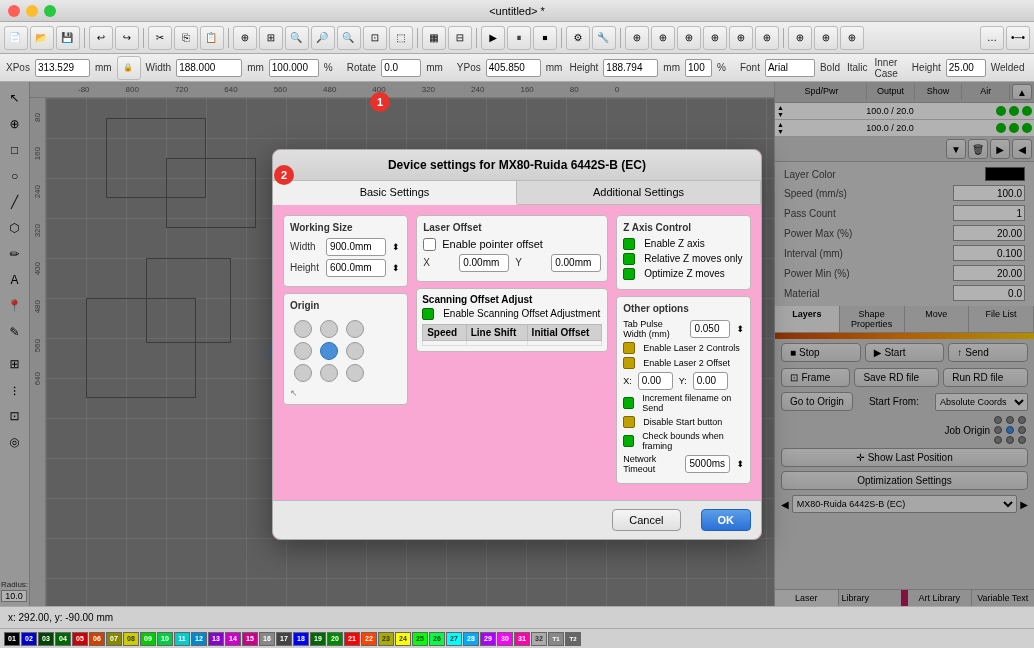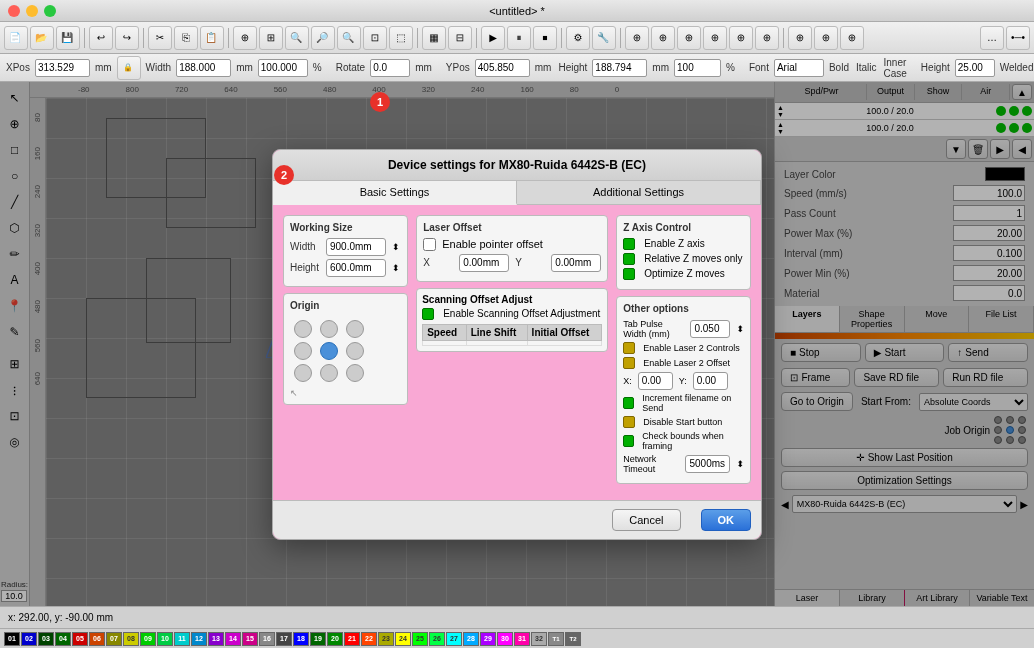--- a/index.html
+++ b/index.html
@@ -171,36 +171,36 @@
     <div class="tb-btn">•─•</div>
   </div>
 </div>
 
 <div id="toolbar2">
   <span class="tb-label">XPos</span>
   <input class="tb-input" value="313.529" style="width: 55px;">
   <span class="tb-label">mm</span>
   <div class="tb-btn" style="padding:0;width:14px;font-size:8px;">🔒</div>
   <span class="tb-label">Width</span>
-  <input class="tb-input" value="188.000" style="width: 55px;">
+  <input class="tb-input" value="188.000" style="width: 66px;">
   <span class="tb-label">mm</span>
   <input class="tb-input" value="100.000" style="width: 50px;">
   <span class="tb-label">%</span>
   <div class="tb-sep"></div>
   <span class="tb-label">Rotate</span>
   <input class="tb-input" value="0.0" style="width: 40px;">
   <span class="tb-label">mm</span>
   <div class="tb-sep"></div>
   <span class="tb-label">YPos</span>
   <input class="tb-input" value="405.850" style="width: 55px;">
   <span class="tb-label">mm</span>
   <span class="tb-label">Height</span>
   <input class="tb-input" value="188.794" style="width: 55px;">
   <span class="tb-label">mm</span>
-  <input class="tb-input" value="100" style="width: 47px;">
+  <input class="tb-input" value="100" style="width: 27px;">
   <span class="tb-label">%</span>
   <div class="tb-sep"></div>
   <span class="tb-label">Font</span>
   <input class="tb-input" value="Arial" style="width: 50px;">
   <span class="tb-label">Bold</span>
   <span class="tb-label">Italic</span>
   <span class="tb-label">Inner Case</span>
   <div class="tb-sep"></div>
   <span class="tb-label">Height</span>
   <input class="tb-input" value="25.00" style="width: 40px;">
@@ -377,21 +377,21 @@
         <span>Frame</span>
       </button>
       <button class="ctrl-btn" style="flex:1.3;">
         <span>Save RD file</span>
       </button>
       <button class="ctrl-btn" style="flex:1.3;">
         <span>Run RD file</span>
       </button>
     </div>
 
-    <div style="padding:3px 6px;display:flex;align-items:center;gap:8px;">
+    <div style="padding:3px 6px;display:flex;align-items:center;gap:16px;">
       <button class="ctrl-btn">
         <span>Go to Origin</span>
       </button>
       <span style="font-size:10px;">Start From:</span>
       <select style="flex:1;height:18px;font-size:9px;border:1px solid #999;border-radius:2px;">
         <option>Absolute Coords</option>
       </select>
     </div>
 
     <div style="padding:2px 6px;display:flex;align-items:center;gap:4px;justify-content:flex-end;">
@@ -425,21 +425,21 @@
     <div style="padding:3px 6px;display:flex;align-items:center;gap:3px;">
       <span style="cursor:pointer;">◀</span>
       <select style="flex:1;height:18px;font-size:9px;border:1px solid #999;border-radius:2px;">
         <option>MX80-Ruida 6442S-B (EC)</option>
       </select>
       <span style="cursor:pointer;">▶</span>
     </div>
 
     <div style="display:flex;border-top:1px solid #aaa;margin-top:auto;">
       <div style="flex:1;text-align:center;padding:3px;font-size:9px;cursor:pointer;background:#e0e0e0;border-right:1px solid #aaa;">Laser</div>
-      <div style="flex:1;text-align:center;padding:3px;font-size:9px;cursor:pointer;border-right:1px solid #be185d;">Library</div>
+      <div style="flex:1;text-align:left;padding:3px;font-size:9px;cursor:pointer;border-right:7px solid #be185d;">Library</div>
       <div style="flex:1;text-align:center;padding:3px;font-size:9px;cursor:pointer;border-right:1px solid #aaa;">Art Library</div>
       <div style="flex:1;text-align:center;padding:3px;font-size:9px;cursor:pointer;">Variable Text</div>
     </div>
   </div>
 
   <div id="dialog-overlay">
 
     <div class="badge" style="top:10px;left:370px;">1</div>
 
     <div class="badge" style="top:83px;left:274px;">2</div>

